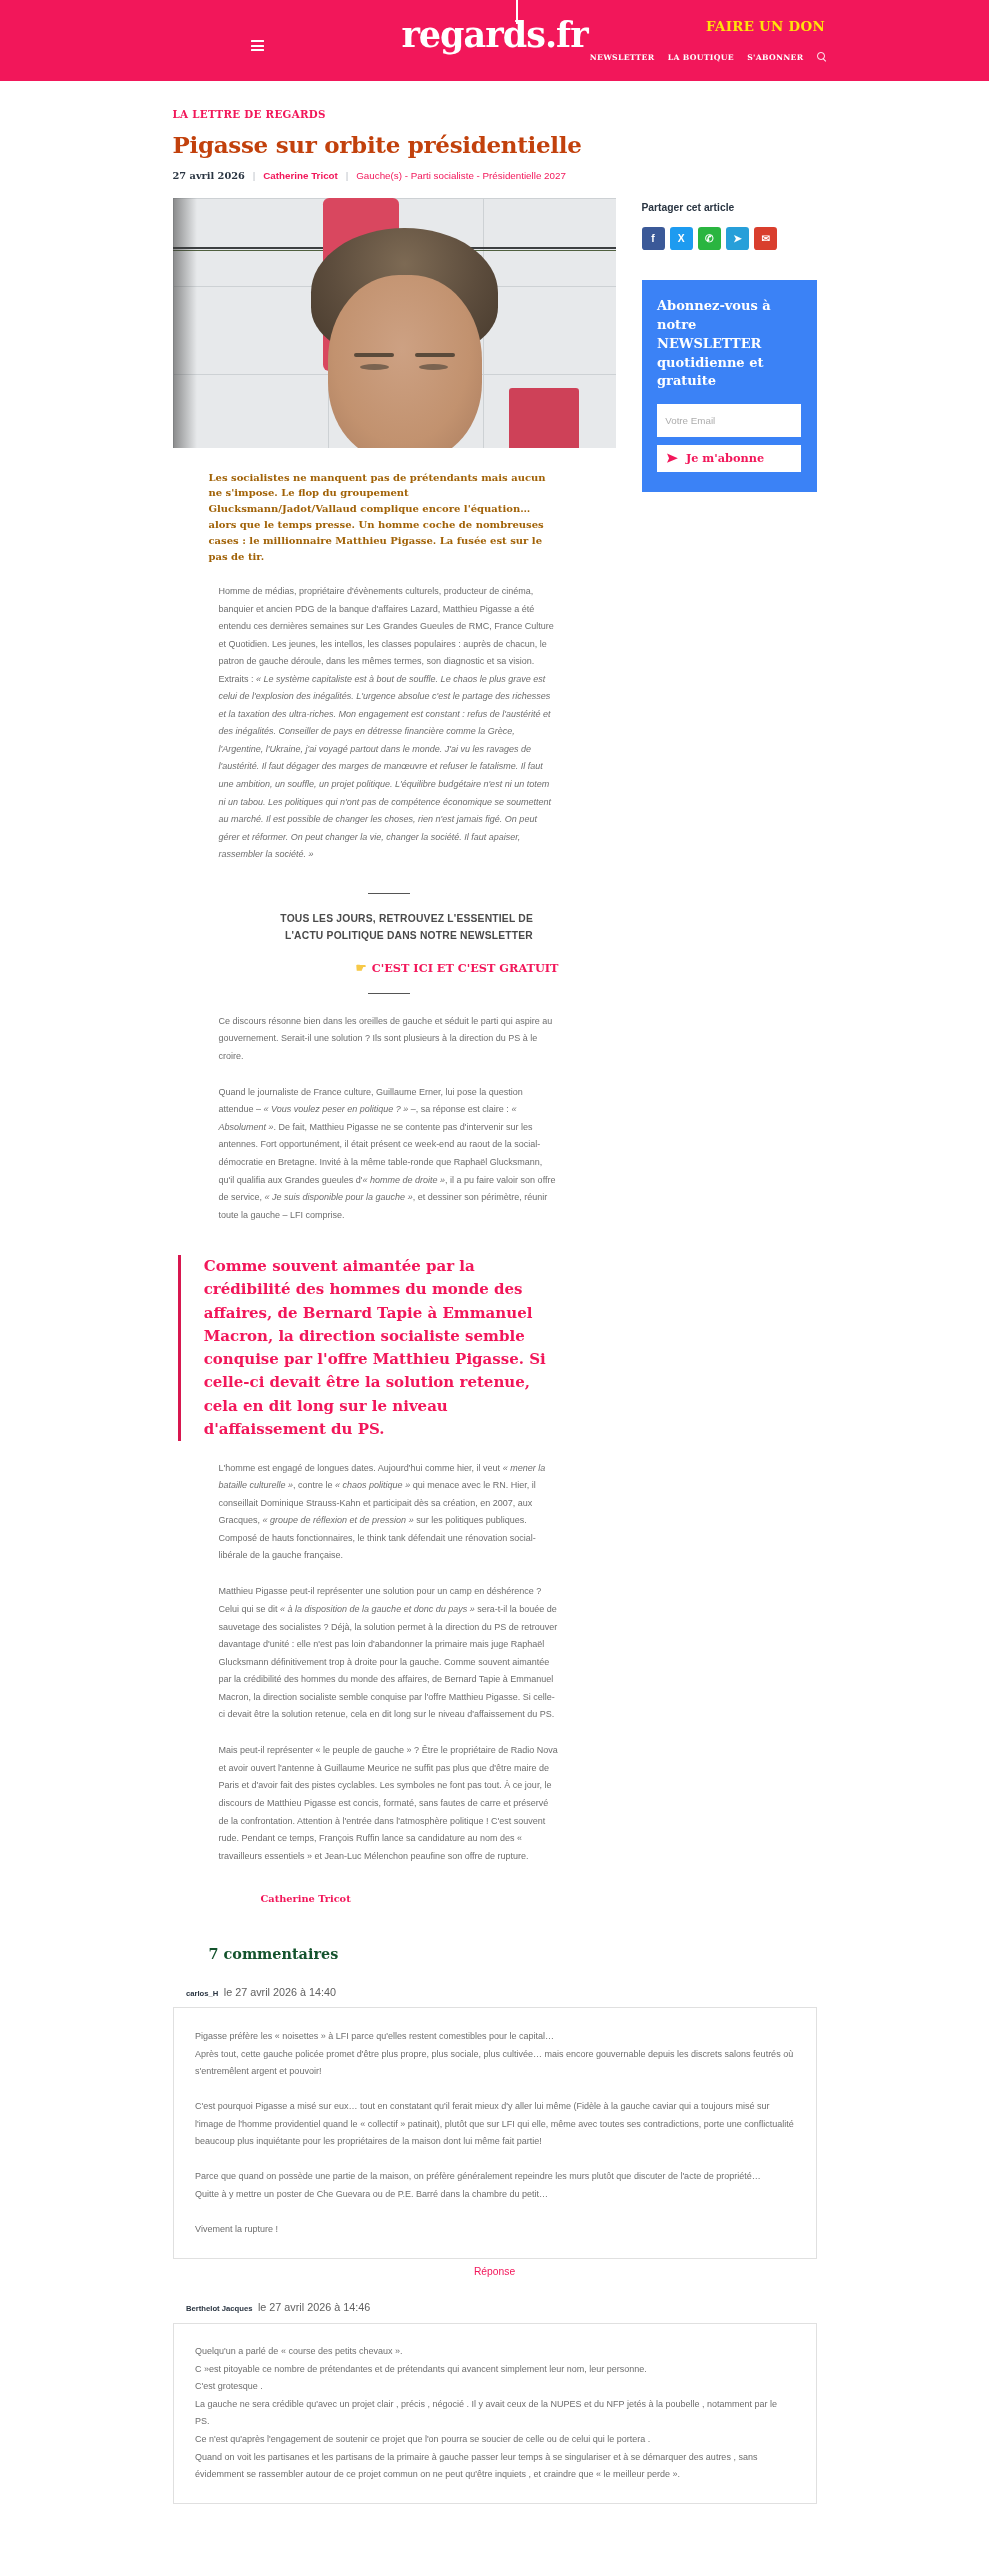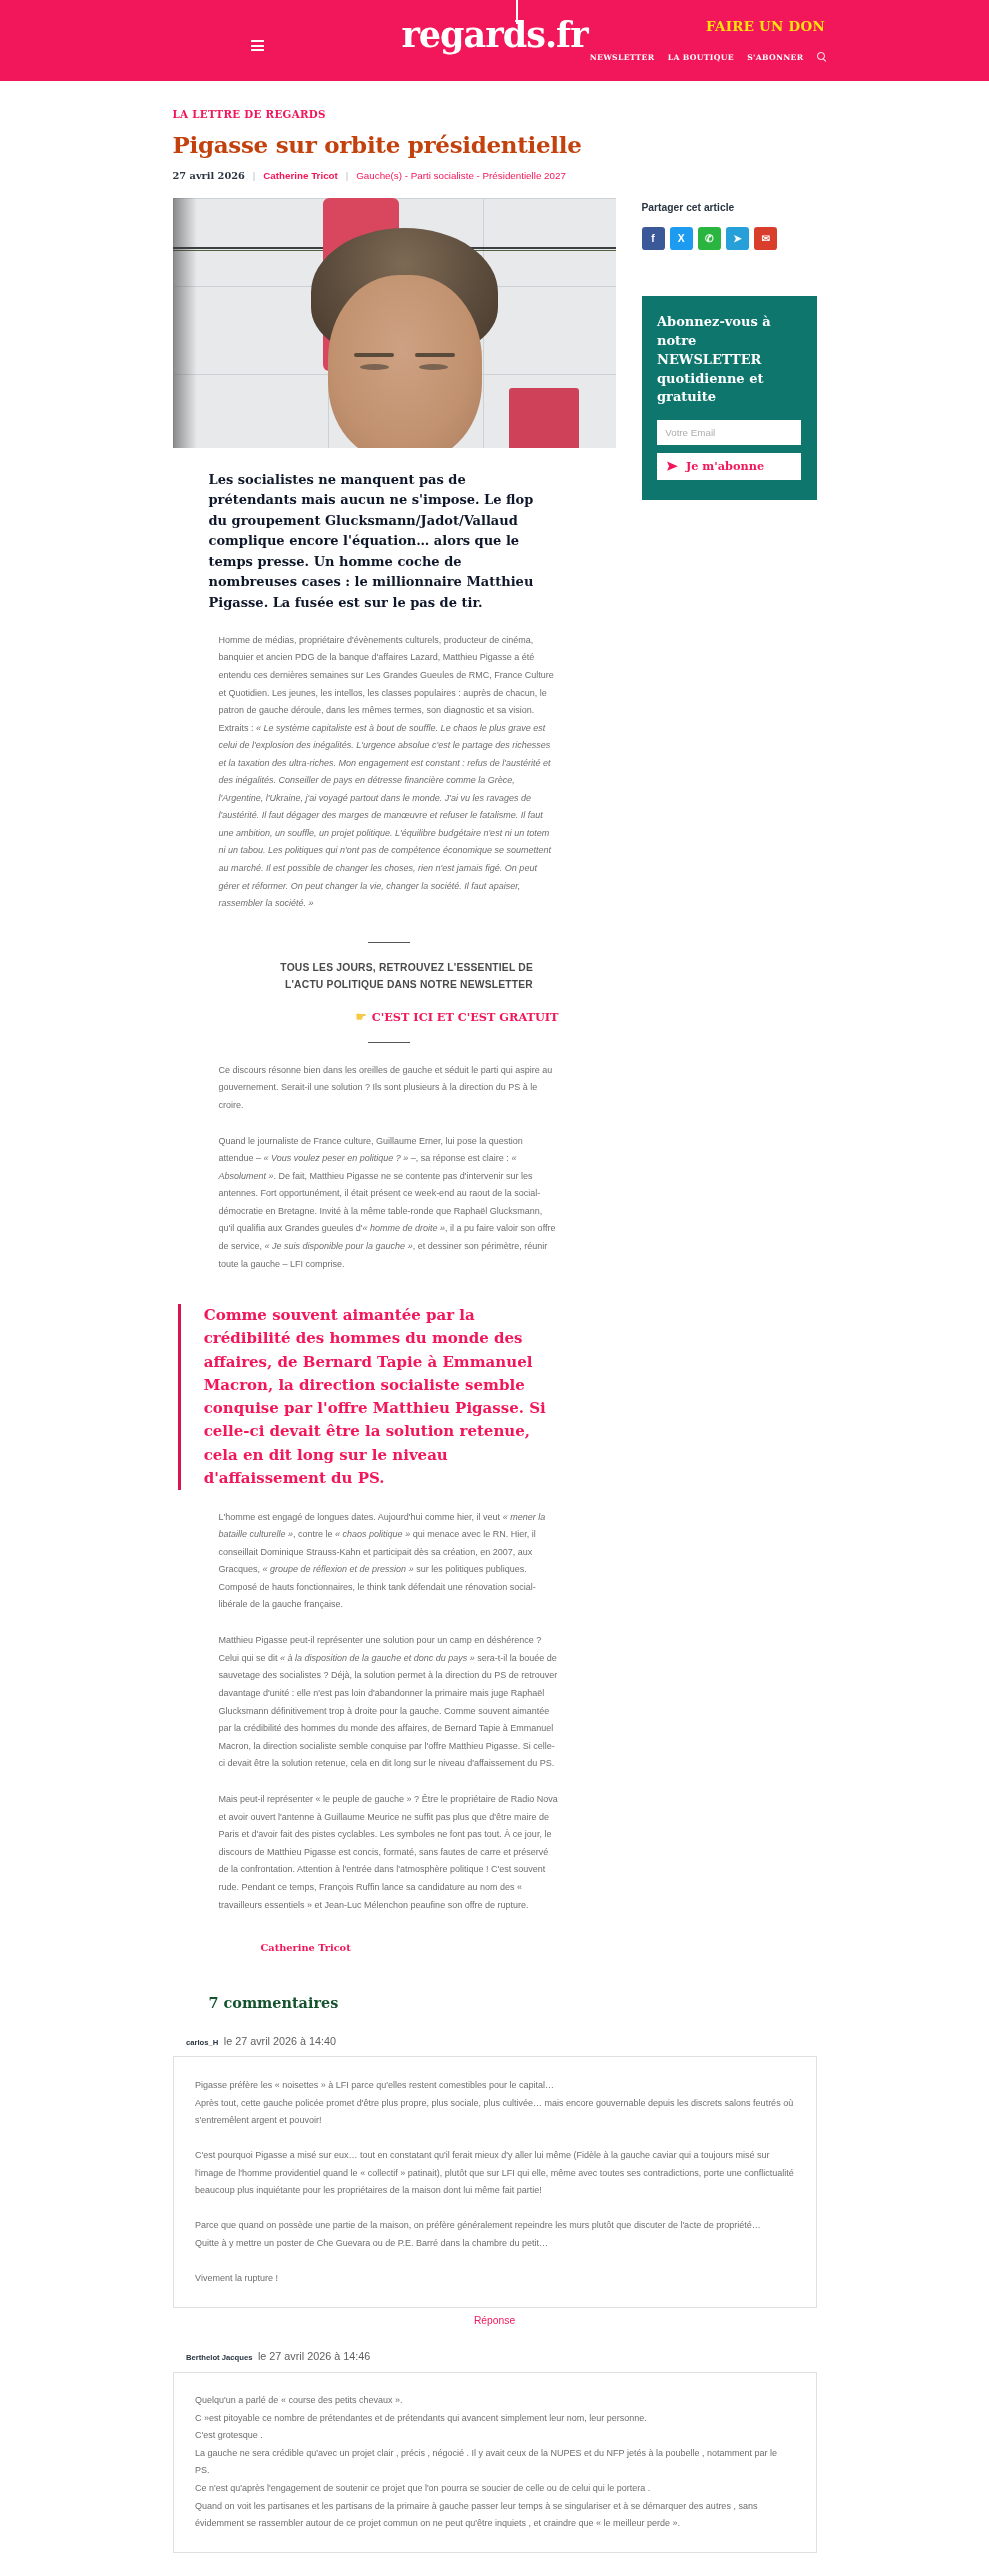--- a/index.html
+++ b/index.html
@@ -51,32 +51,32 @@
   .hero .eye { position:absolute; left:187px; top:166px; width:29px; height:6.2px; border-radius:50%; background:#7a6350; }
   .hero .eye.r { left:246px; }
 
   
   .share-label { font-weight:700; font-size:10.3px; color:#2A3542; margin-top:4.1px; }
   .share-row { display:flex; gap:5.2px; margin-top:13.4px; }
   .share-btn { width:23px; height:23px; border-radius:3.1px; display:flex; align-items:center; justify-content:center;
                color:#fff; font-weight:700; font-size:10.3px; cursor:pointer; }
   .sb-fb { background:#3B5998; } .sb-x { background:#1D9BF0; } .sb-wa { background:#2AB540; } .sb-tg { background:#279FD9; } .sb-em { background:#D93E2D; }
 
-  .nl-box { margin-top:46px; width:175px; background:#0f766e; padding:17.5px 15.5px 20.6px; }
+  .nl-box { margin-top:30px; width:175px; background:#3b82f6; padding:17.5px 15.5px 20.6px; }
   .nl-box h3 { color:#fff; font-family:"DejaVu Serif", serif; font-weight:700; font-size:13px; line-height:1.45; }
-  .nl-box input { margin-top:12.4px; width:100%; height:25px; border:none; background:#fff; padding:0 8.2px; font-size:9.8px; color:#333; }
+  .nl-box input { margin-top:12.4px; width:100%; height:33px; border:none; background:#fff; padding:0 8.2px; font-size:9.8px; color:#333; }
   .nl-box input::placeholder { color:#ADADAD; }
   .nl-btn { margin-top:8.2px; width:100%; height:27px; background:#fff; border:none; display:flex; align-items:center; gap:7.2px;
             padding:0 9.3px; cursor:pointer; }
   .nl-btn .plane { width:12.4px; height:12.4px; }
   .nl-btn span { color:#F2175A; font-family:"DejaVu Serif", serif; font-weight:700; font-size:11.3px; }
 
   
   article.body { margin-top:21.6px; }
-  .lede { margin-left:36px; width:340px; font-family:"DejaVu Serif", serif; font-weight:700; font-size:13px; line-height:1.58; color:#0f172a; }
+  .lede { margin-left:36px; width:340px; font-family:"DejaVu Serif", serif; font-weight:700; font-size:10px; line-height:1.58; color:#a16207; }
   .para { margin-left:46px; width:340px; margin-top:18.5px; font-size:9px; line-height:1.95; color:#6E6E6E; }
   .para em { font-style:italic; }
 
   .promo { margin-left:46px; width:340px; margin-top:29px; text-align:right; }
   .promo hr { width:42px; border:none; border-top:1.5px solid #555; margin:0 auto; }
   .promo .p-head { margin:17.5px auto 0; width:289px; font-weight:700; font-size:10.3px; letter-spacing:0.2px; color:#4A4A4A; line-height:1.6; }
   .promo .p-link { display:inline-block; margin-top:15.5px; font-family:"DejaVu Serif", serif; font-weight:700; font-size:11.3px; color:#F2175A; }
   .promo .finger { color:#F7C948; margin-right:5.2px; font-size:12.4px; }
   .promo hr.bot { margin-top:18.5px; }
 

